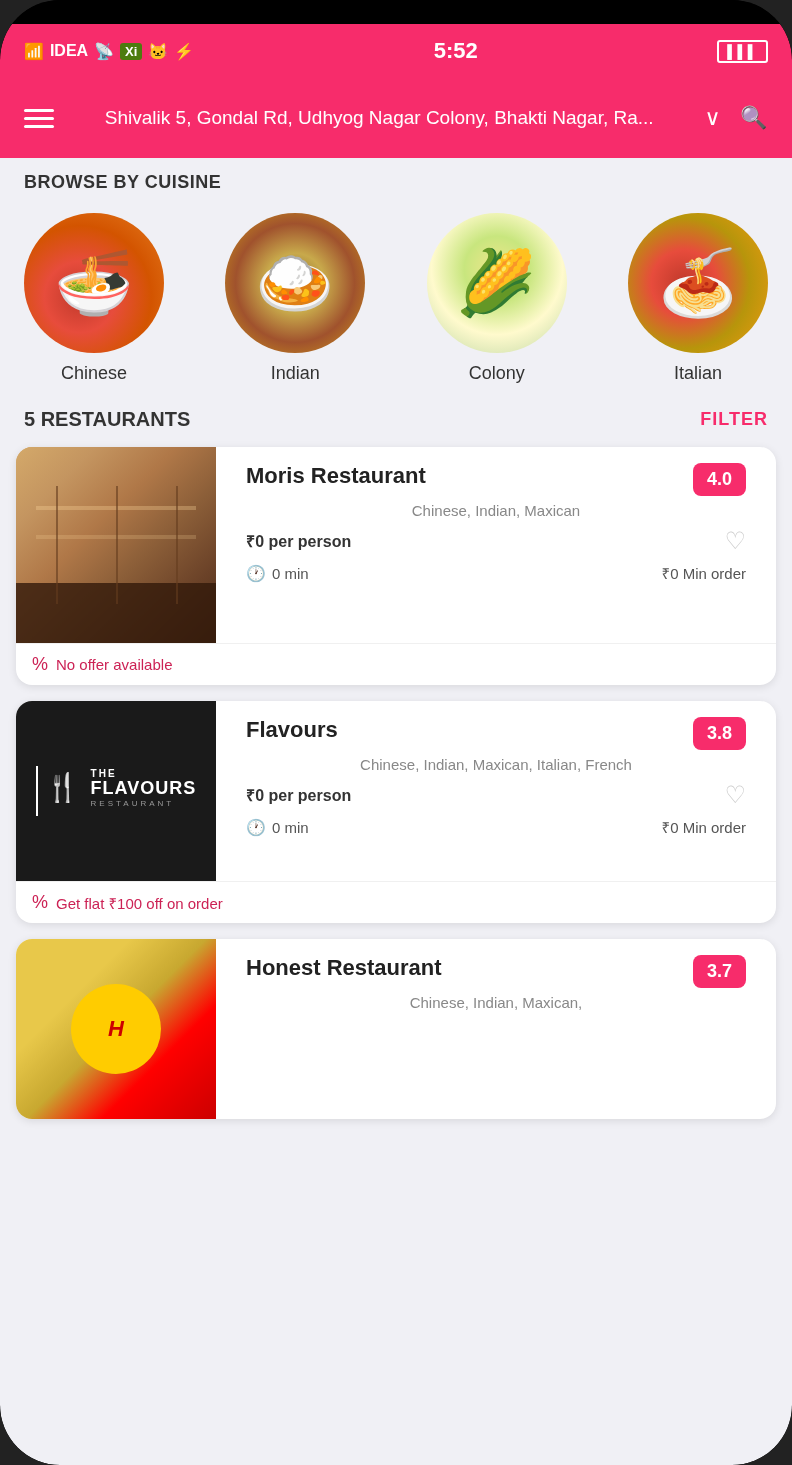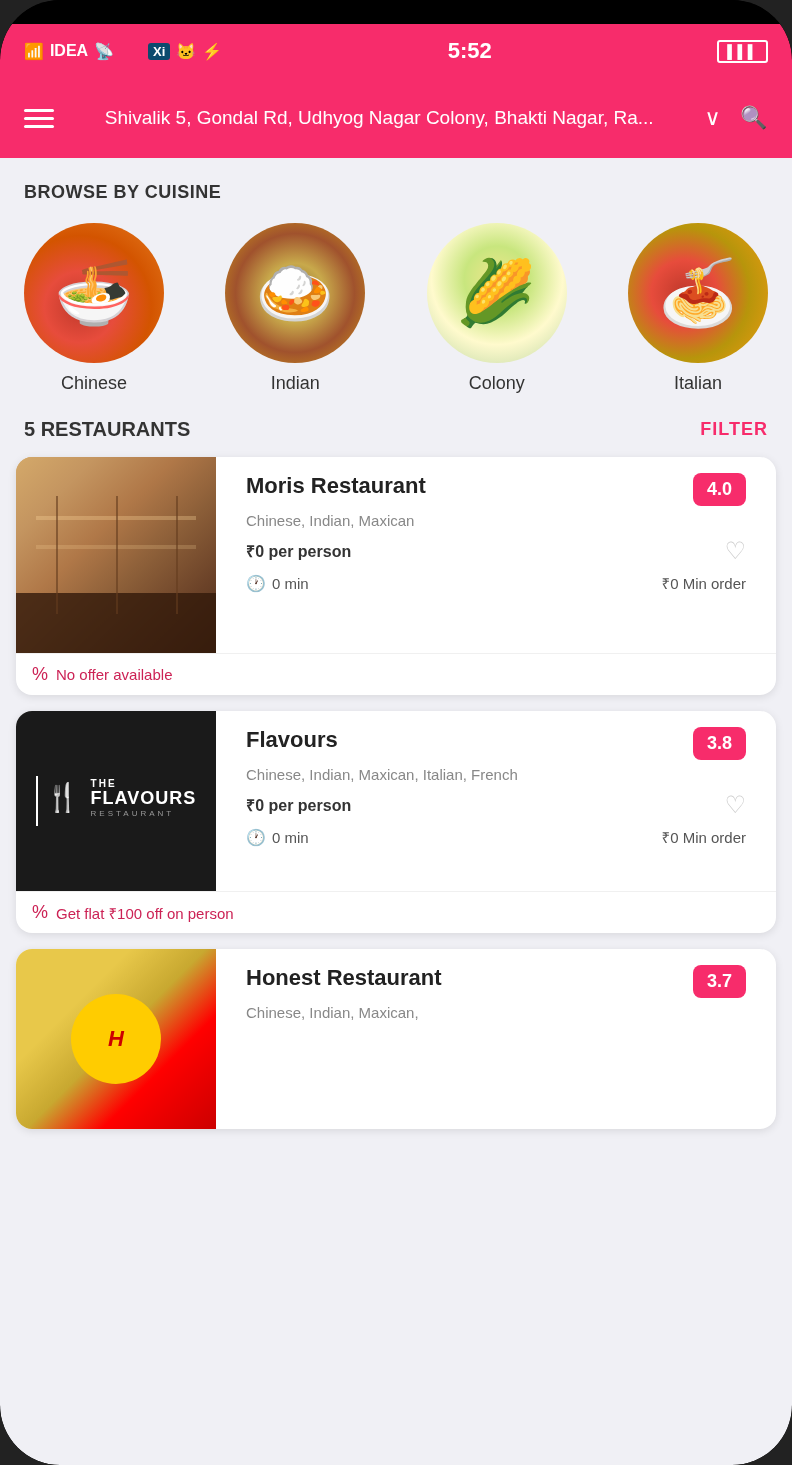--- a/index.html
+++ b/index.html
@@ -59,21 +59,21 @@
     .nav-icons { display: flex; align-items: center; gap: 20px; }
     .nav-icon { color: white; font-size: 22px; cursor: pointer; }
     
     .main-content {
       background: #f0f0f5;
       flex: 1;
       overflow-y: auto;
       overflow-x: hidden;
     }
     
-    .browse-section { padding: 24px 24px 16px; }
+    .browse-section { padding: 14px 24px 16px; }
     .section-title {
       font-size: 18px;
       font-weight: 800;
       color: #333;
       letter-spacing: 0.5px;
       margin-bottom: 20px;
       text-transform: uppercase;
     }
     .cuisine-row {
       display: flex;
@@ -202,20 +202,21 @@
       padding: 6px 14px;
       border-radius: 8px;
       font-size: 18px;
       font-weight: 700;
       flex-shrink: 0;
     }
     .restaurant-cuisine {
       font-size: 15px;
       color: #888;
       margin-bottom: 8px;
+      text-align: center;
     }
     .price-row {
       display: flex;
       justify-content: space-between;
       align-items: center;
       margin-bottom: 8px;
     }
     .price-text {
       font-size: 16px;
       font-weight: 600;
@@ -299,21 +300,21 @@
 
     <div class="notch-area">
       <div class="notch"></div>
     </div>
 
     <div class="status-bar">
       <div class="status-left">
         <span>📶</span>
         <span>IDEA</span>
         <span>📡</span>
-        <span style="background:#0c4a6e;padding:1px 5px;border-radius:3px;font-size:13px;margin-left:28px;">Xi</span>
+        <span style="background:#4d7c0f;padding:1px 5px;border-radius:3px;font-size:13px;">Xi</span>
         <span>🐱</span>
         <span>⚡</span>
       </div>
       <div class="status-center">5:52</div>
       <div class="status-right">
         <span style="border:2px solid white;border-radius:3px;padding:2px 8px;font-size:13px;letter-spacing:1px;">▌▌▌</span>
       </div>
     </div>
 
     <div class="top-nav">
@@ -442,21 +443,21 @@
               <div class="delivery-time">
                 <span class="clock-icon">🕐</span>
                 <span>0 min</span>
               </div>
               <span class="min-order">₹0 Min order</span>
             </div>
           </div>
         </div>
         <div class="card-offer">
           <span class="offer-badge">%</span>
-          <span class="offer-text">Get flat ₹100 off on person</span>
+          <span class="offer-text">Get flat ₹100 off on order</span>
         </div>
       </div>
 
       <div class="restaurant-card">
         <div class="card-main">
           <div class="card-image card-image-honest" style="height:160px;display:flex;align-items:center;justify-content:center;">
             <div style="width:90px;height:90px;background:#ffcc00;border-radius:50%;display:flex;align-items:center;justify-content:center;">
               <span style="color:#cc0000;font-size:22px;font-weight:900;font-style:italic;">H</span>
             </div>
           </div>

